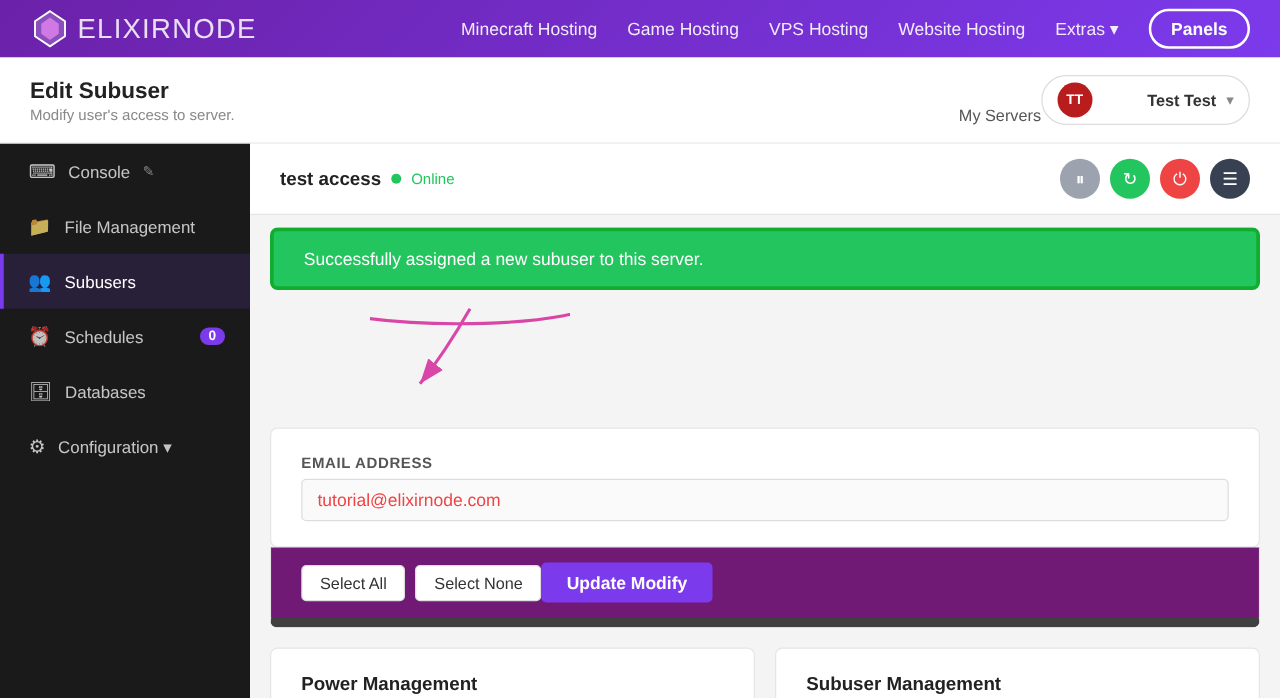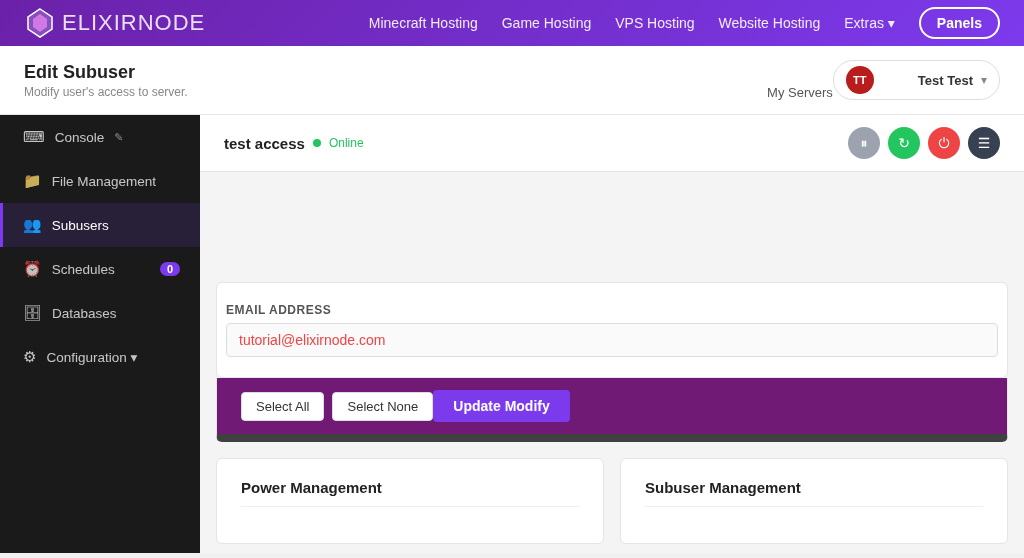--- a/index.html
+++ b/index.html
@@ -227,21 +227,21 @@
     }
     .success-banner-text {
       color: white;
     }
 
     
     .form-card {
       background: white;
       border-radius: 6px;
       margin: 16px 16px 0 16px;
-      padding: 20px 9px;
+      padding: 20px 24px;
       border: 1px solid #e5e5e5;
     }
     .form-label {
       font-size: 12px;
       font-weight: 600;
       color: #555;
       margin-bottom: 6px;
       text-transform: uppercase;
       letter-spacing: 0.5px;
     }
@@ -395,20 +395,37 @@
         <span class="online-text">Online</span>
       </div>
       <div class="server-actions">
         <button class="action-btn btn-gray">⏸</button>
         <button class="action-btn btn-green">↻</button>
         <button class="action-btn btn-red">⏻</button>
         <button class="action-btn btn-dark">☰</button>
       </div>
     </div>
 
+    <div style="position:relative; margin: 10px 16px 0 16px;">
+      <div class="success-banner" style="margin:0; border-radius:6px; border:3px solid rgba(0,150,0,0.5);">
+        <span class="success-banner-text">Successfully assigned a new subuser to this server.</span>
+      </div>
+
+      <svg width="160" height="100" style="position:absolute; bottom:-95px; left:80px; pointer-events:none; z-index:10;">
+        <defs>
+          <marker id="arrowhead" markerWidth="8" markerHeight="6" refX="8" refY="3" orient="auto">
+            <polygon points="0 0, 8 3, 0 6" fill="#d946a8"></polygon>
+          </marker>
+        </defs>
+
+        <ellipse cx="-10" cy="-8" rx="120" ry="22" fill="none" stroke="#d946a8" stroke-width="2.5" transform="translate(80,18)"></ellipse>
+
+        <path d="M 80 20 Q 60 55 40 80" stroke="#d946a8" stroke-width="2.5" fill="none" marker-end="url(#arrowhead)"></path>
+      </svg>
+    </div>
 
     <div class="form-card" style="margin-top: 110px;">
       <div class="form-label">Email Address</div>
       <input type="text" class="form-input" value="tutorial@elixirnode.com" style="">
     </div>
 
     <div class="action-row">
       <div class="select-buttons">
         <button class="select-btn">Select All</button>
         <button class="select-btn">Select None</button>

